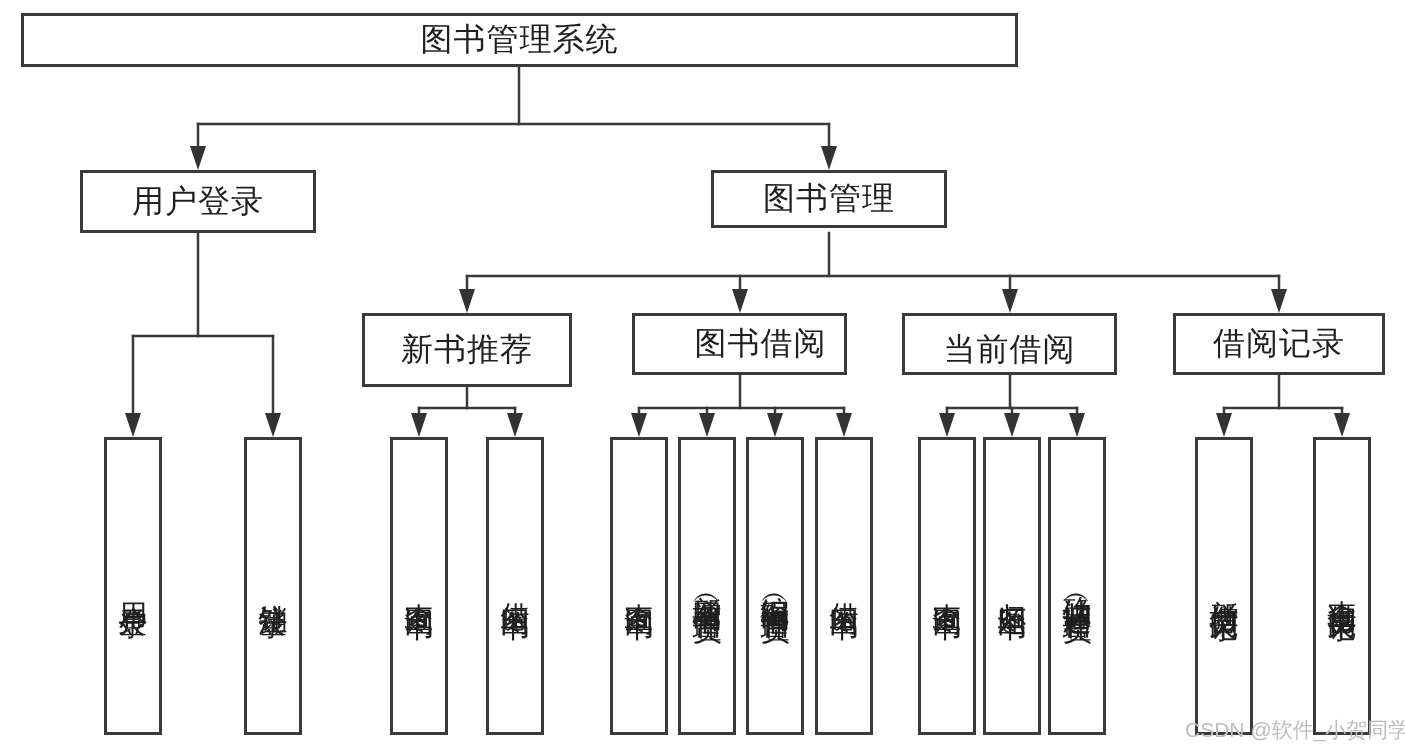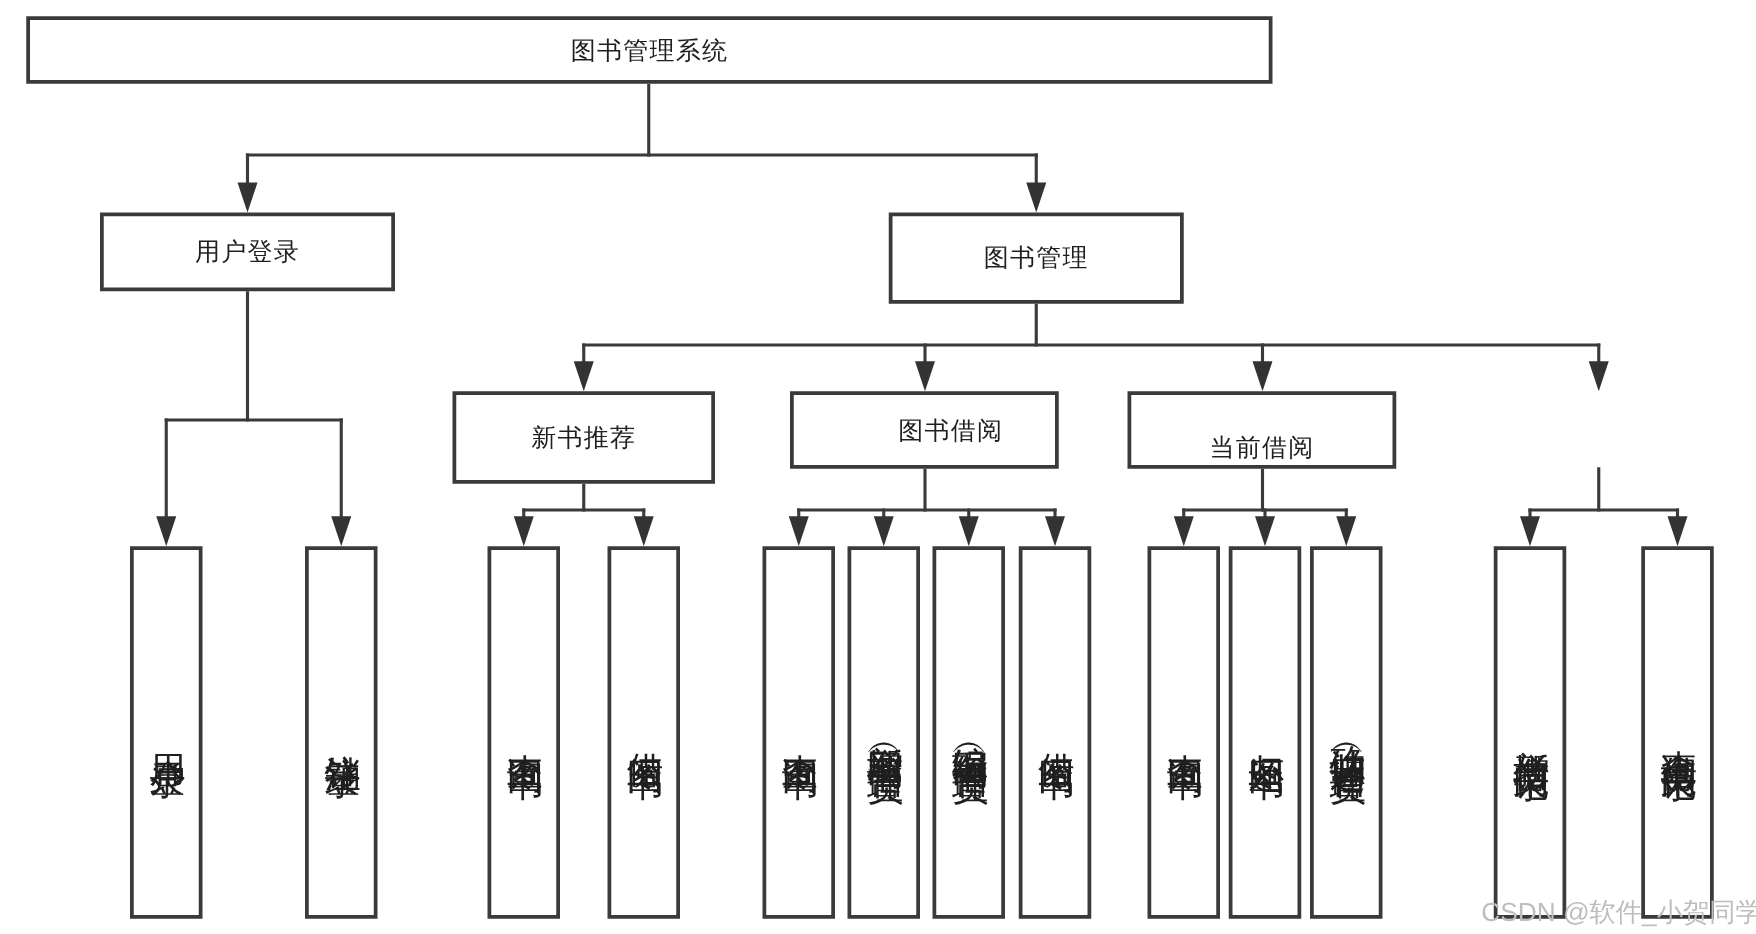--- a/index.html
+++ b/index.html
@@ -14,31 +14,31 @@
   .node{
     position:absolute;
     background:#ffffff;
     border:3px solid #3a3a3a;
     box-sizing:border-box;
     display:flex;align-items:center;justify-content:center;
     color:#1f1f1f;
     z-index:2;
     text-align:center;
   }
-  .h{font-size:20px;letter-spacing:1px;}
+  .h{font-size:32px;letter-spacing:1px;}
   .v{
     writing-mode:vertical-lr;
     font-size:29px;
     letter-spacing:3px;
     line-height:1;
   }
   
   .n-root{left:21px;top:13px;width:997px;height:54px;}
   .n-l2a{left:80px;top:170px;width:236px;height:63px;}
-  .n-l2b{left:711px;top:170px;width:236px;height:73px;}
+  .n-l2b{left:711px;top:170px;width:236px;height:58px;}
   .n-l3a{left:362px;top:313px;width:210px;height:74px;}
   .n-l3b{left:632px;top:313px;width:215px;height:62px;padding-left:42px;}
   .n-l3c{left:902px;top:313px;width:215px;height:62px;align-items:flex-end;}
   .n-l3d{left:1173px;top:313px;width:212px;height:62px;}
   .lf{top:437px;width:58px;height:298px;}
   .x104{left:104px}.x244{left:244px}
   .x390{left:390px}.x486{left:486px}
   .x610{left:610px}.x678{left:678px}.x746{left:746px}.x815{left:815px}
   .x918{left:918px}.x983{left:983px}.x1048{left:1048px}
   .x1195{left:1195px}.x1313{left:1313px}
@@ -130,20 +130,23 @@
 
   <div class="node h n-l3a">
     <span>新书推荐</span>
   </div>
   <div class="node h n-l3b">
     <span>图书借阅</span>
   </div>
   <div class="node h n-l3c">
     <span>当前借阅</span>
   </div>
+  <div class="node h n-l3d">
+    <span>借阅记录</span>
+  </div>
 
   <div class="node v lf x104">
     <span>用户登录</span>
   </div>
   <div class="node v lf x244">
     <span>注销登录</span>
   </div>
 
   <div class="node v lf x390">
     <span>查询图书</span>

